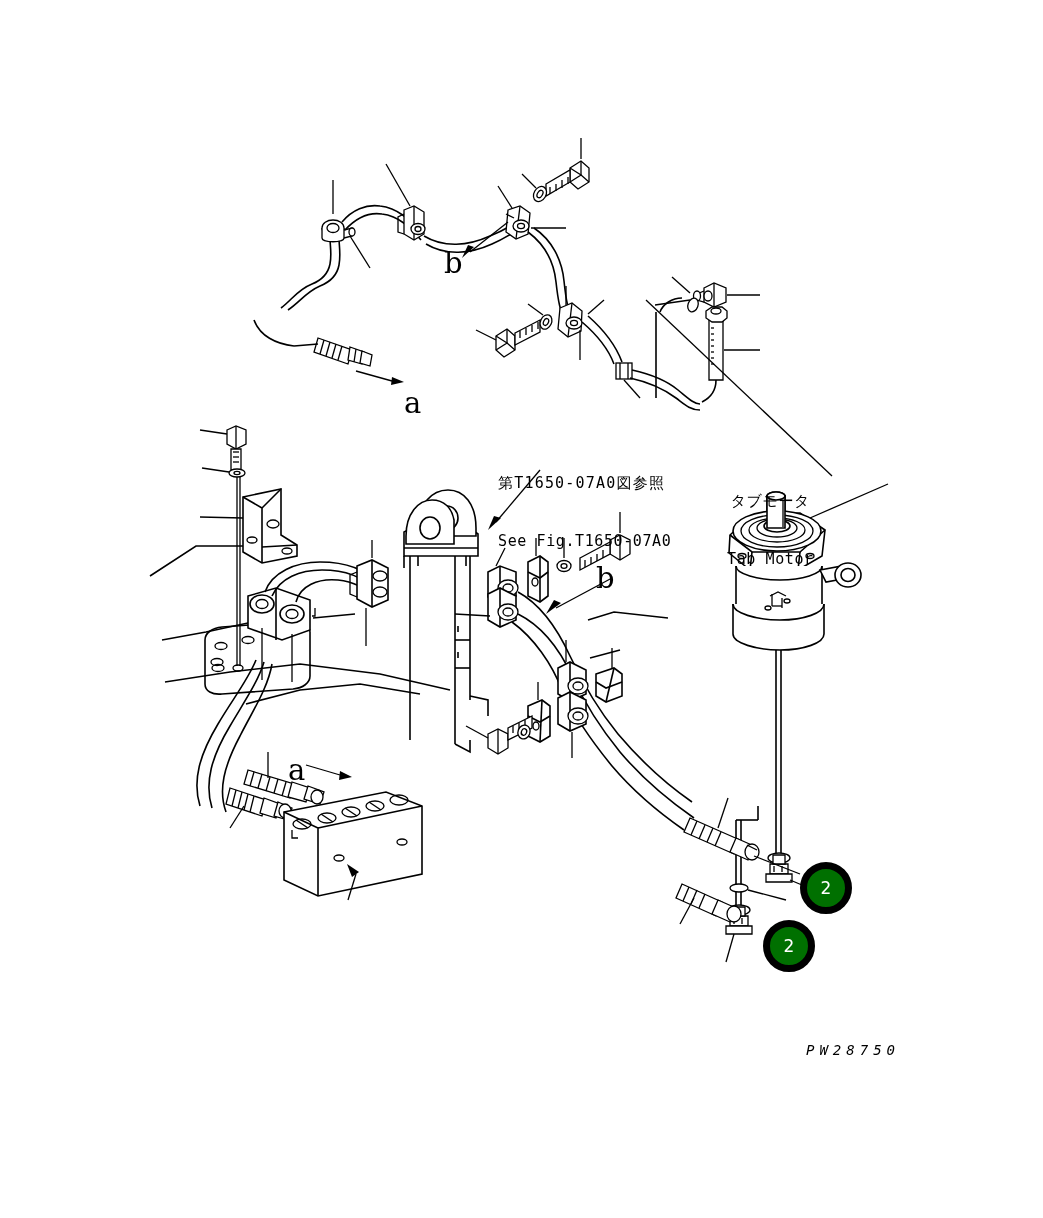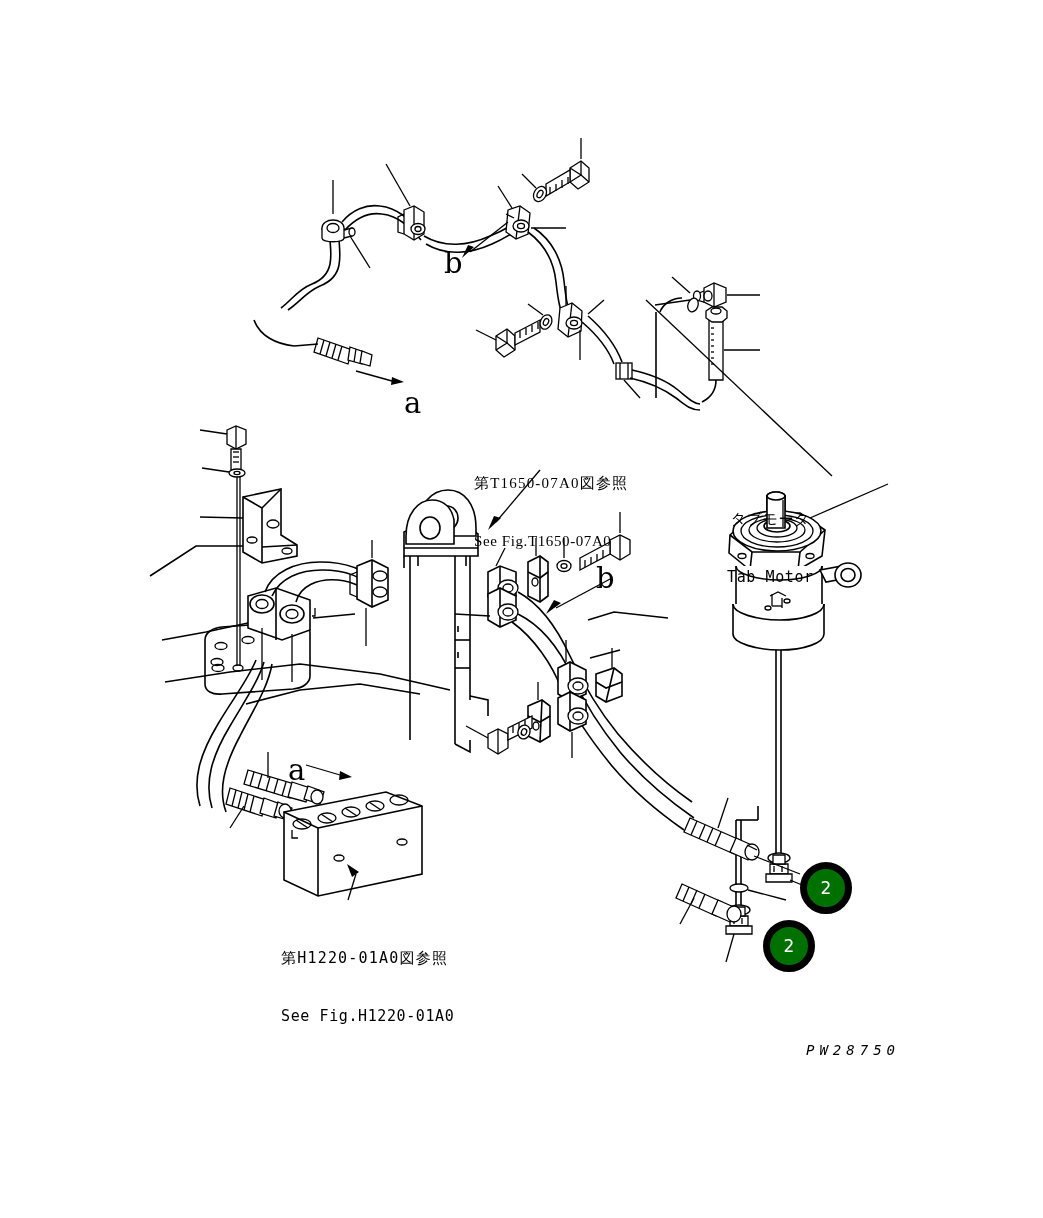--- a/index.html
+++ b/index.html
@@ -578,31 +578,27 @@
         <ellipse class="fillw-t" cx="734" cy="914" rx="7" ry="8"></ellipse>
       </g>
       <path class="ln-t" d="M694 898 L680 924"></path>
 
       <ellipse class="fillw-t" cx="739" cy="888" rx="9" ry="4"></ellipse>
       <path class="ln-t" d="M748 890 L786 900"></path>
     </g>
 
   </svg>
 
-  <div class="lbl ref-label" style="left:474px; top:436px;font-family:Liberation Serif, serif;">
+  <div class="lbl ref-label" style="left:498px; top:436px;">
     <div class="jp">第T1650-07A0図参照</div>
     <div>See Fig.T1650-07A0</div>
   </div>
 
-  <div class="lbl ref-label" style="left:281px; top:911px;">
-    <div class="jp">第H1220-01A0図参照</div>
-    <div>See Fig.H1220-01A0</div>
-  </div>
-
-  <div class="lbl part-label" style="left:727px; top:472px;">
+
+  <div class="lbl part-label" style="left:727px; top:454px;">
     <div class="jp">タブモータ</div>
     <div>Tab Motor</div>
   </div>
 
   <div class="lbl detail-mark" style="left:444px; top:245px;">b</div>
   <div class="lbl detail-mark" style="left:404px; top:385px;">a</div>
   <div class="lbl detail-mark" style="left:596px; top:560px;">b</div>
   <div class="lbl detail-mark" style="left:288px; top:752px;">a</div>
 
   <div class="callout" style="left:800px; top:862px;">

